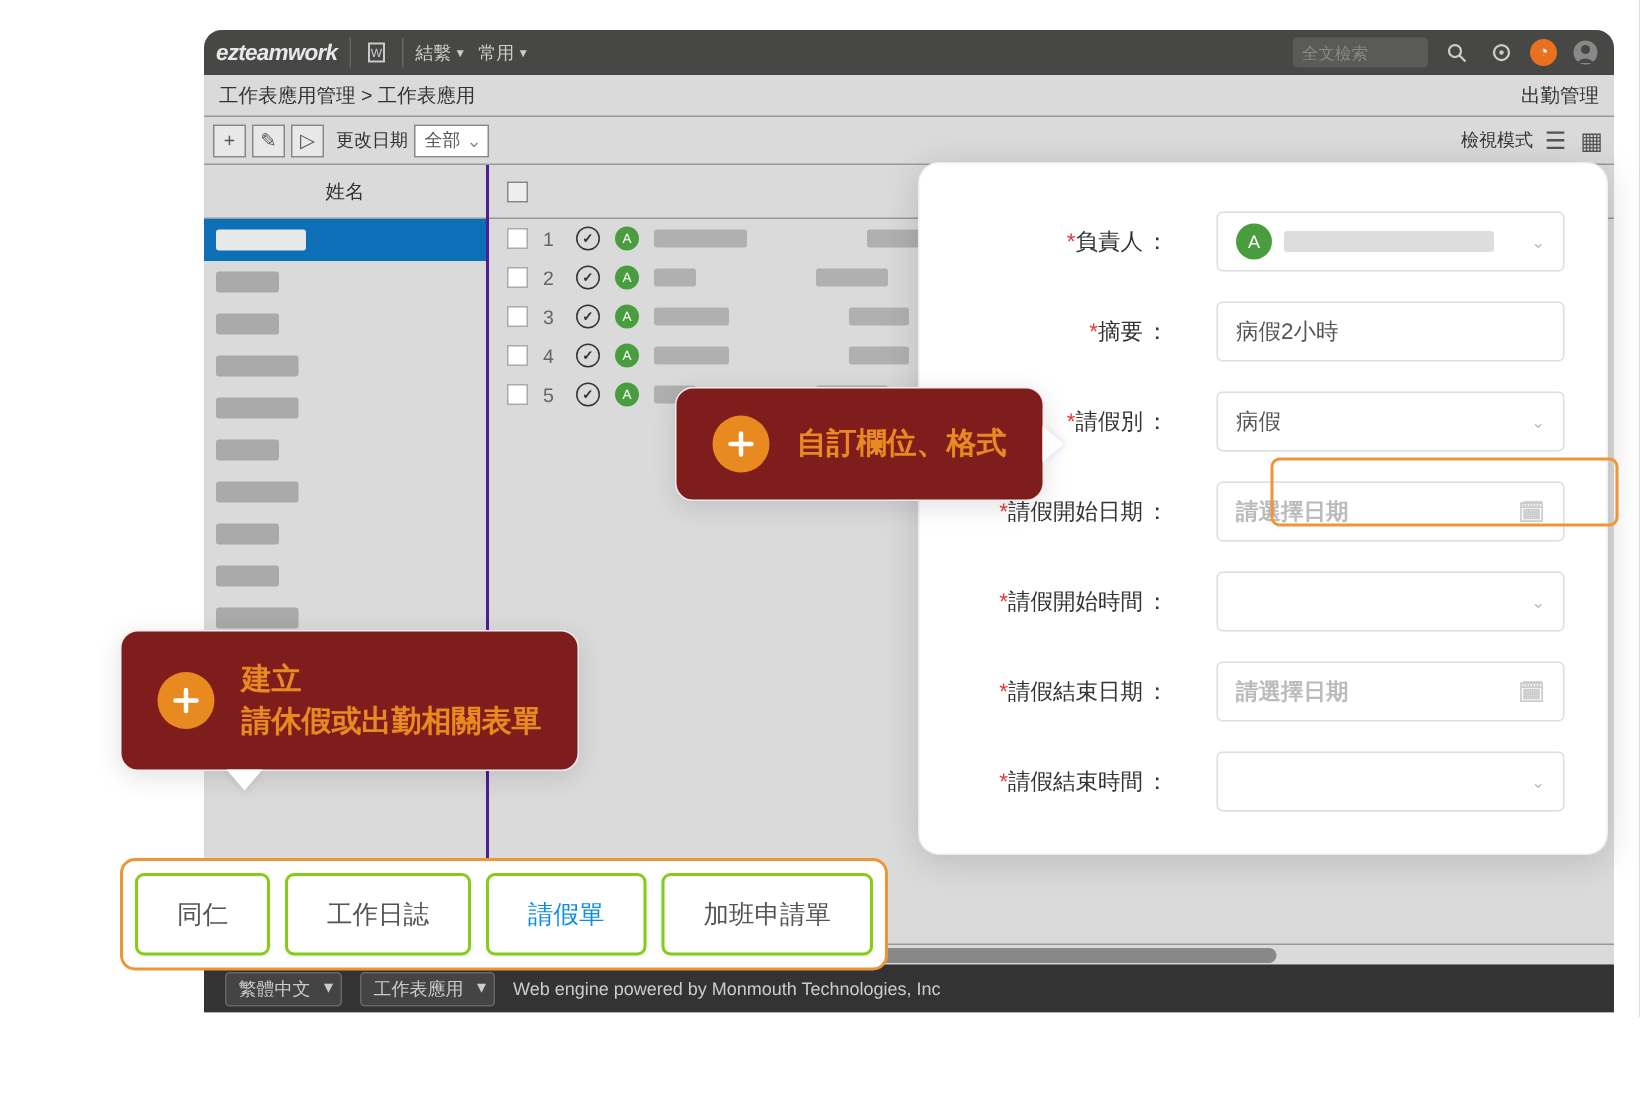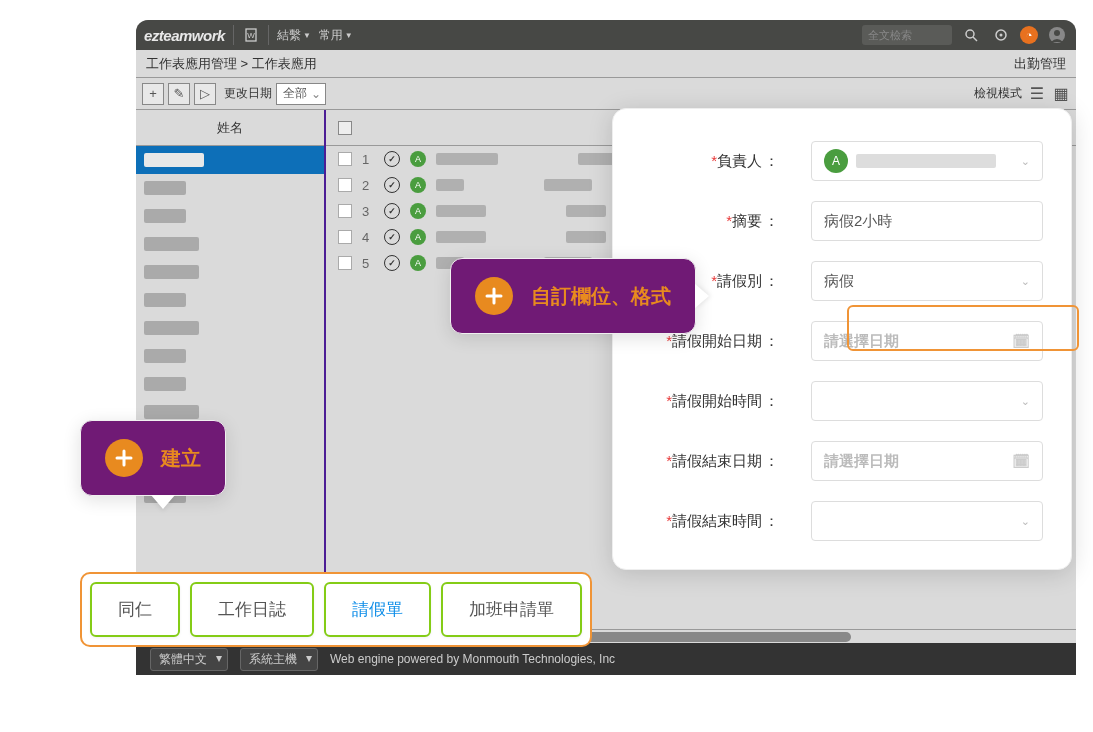--- a/index.html
+++ b/index.html
@@ -51,21 +51,21 @@
 .form-label { width: 150px; text-align: right; color: #333; padding-right: 12px; }
 .form-label .req { color: #e83737; }
 .form-label .colon { margin-left: 2px; }
 .form-input { flex: 1; height: 40px; border: 1px solid #ddd; border-radius: 4px; padding: 0 12px; display: flex; align-items: center; color: #555; position: relative; }
 .form-input.placeholder { color: #bbb; font-weight: bold; }
 .form-input .chev { position: absolute; right: 12px; color: #bbb; font-size: 11px; }
 .form-input .cal { position: absolute; right: 12px; color: #ccc; font-size: 14px; }
 .person-chip { width: 24px; height: 24px; background: #4a9d3f; border-radius: 50%; display: inline-flex; align-items: center; justify-content: center; color: #fff; font-size: 12px; margin-right: 8px; }
 .person-name-bar { width: 140px; height: 14px; background: #ddd; border-radius: 2px; }
 .highlight-date { position: absolute; top: 305px; left: 847px; width: 232px; height: 46px; border: 2px solid #f09436; border-radius: 6px; pointer-events: none; }
-.callout { position: absolute; background: #701a75; border-radius: 12px; box-shadow: 0 4px 18px rgba(0,0,0,0.12); border: 1px solid #f0f0f0; padding: 18px 24px; display: flex; align-items: center; gap: 18px; }
+.callout { position: absolute; background: #7f1d1d; border-radius: 12px; box-shadow: 0 4px 18px rgba(0,0,0,0.12); border: 1px solid #f0f0f0; padding: 18px 24px; display: flex; align-items: center; gap: 18px; }
 .callout-1 { top: 258px; left: 450px; }
 .callout-2 { top: 420px; left: 80px; }
 .plus-badge { width: 38px; height: 38px; background: #e88a1f; border-radius: 50%; display: inline-flex; align-items: center; justify-content: center; flex-shrink: 0; }
 .plus-badge svg { width: 20px; height: 20px; }
 .callout-text { color: #e88a1f; font-size: 20px; font-weight: 600; line-height: 1.4; }
 .callout-tail { position: absolute; width: 0; height: 0; }
 .callout-1 .callout-tail { right: -14px; top: 50%; transform: translateY(-50%); border-top: 12px solid transparent; border-bottom: 12px solid transparent; border-left: 14px solid #fff; filter: drop-shadow(2px 0 2px rgba(0,0,0,0.08)); }
 .callout-2 .callout-tail { bottom: -14px; left: 70px; border-left: 12px solid transparent; border-right: 12px solid transparent; border-top: 14px solid #fff; filter: drop-shadow(0 2px 2px rgba(0,0,0,0.08)); }
 .tabs-row { position: absolute; top: 572px; left: 80px; display: flex; gap: 10px; padding: 8px; background: #fff; border: 2px solid #f09436; border-radius: 10px; }
 .tab-btn { background: #fff; border: 2px solid #84cc16; border-radius: 6px; padding: 14px 26px; font-size: 17px; color: #555; cursor: pointer; box-shadow: 0 1px 3px rgba(0,0,0,0.06); }
@@ -237,21 +237,21 @@
           </div>
         </div>
       <div class="scrollbar-h">
           <div class="thumb"></div>
         </div>
     </div>
   </div>
 
   <div class="footer">
     <span class="footer-select"><span>繁體中文</span></span>
-    <span class="footer-select"><span>系統主機</span></span>
+    <span class="footer-select"><span>工作表應用</span></span>
     <span>Web engine powered by Monmouth Technologies, Inc</span>
   </div>
 </div>
 
 <div class="form-panel">
   <div class="form-row">
     <div class="form-label"><span class="req">*</span><span>負責人</span><span class="colon">：</span></div>
     <div class="form-input">
       <span class="person-chip">A</span>
       <span class="person-name-bar"></span>
@@ -313,21 +313,21 @@
 </div>
 
 <div class="callout callout-2">
   <span class="plus-badge">
       <svg viewBox="0 0 20 20">
         <line x1="10" y1="3" x2="10" y2="17" stroke="#fff" stroke-width="3" stroke-linecap="round"></line>
         <line x1="3" y1="10" x2="17" y2="10" stroke="#fff" stroke-width="3" stroke-linecap="round"></line>
       </svg>
     </span>
   <span class="callout-text">
-    <span>建立</span><br>
+    <span>建立</span><br><span>請休假或出勤相關表單</span>
   </span>
   <span class="callout-tail"></span>
 </div>
 
 <div class="tabs-row" id="tabs-row">
     <div class="tab-btn">同仁</div>
     <div class="tab-btn">工作日誌</div>
     <div class="tab-btn active">請假單</div>
     <div class="tab-btn">加班申請單</div>
   </div>

